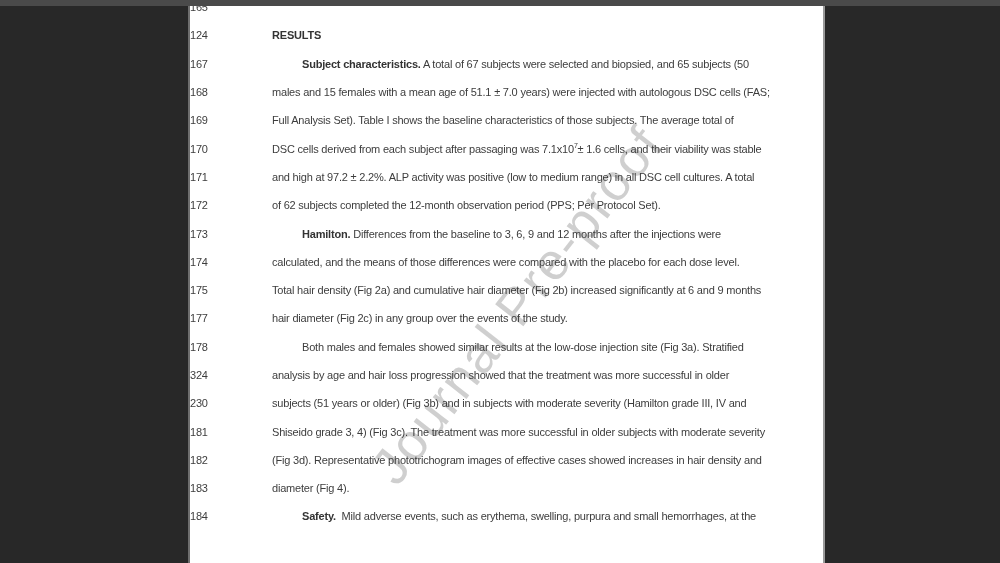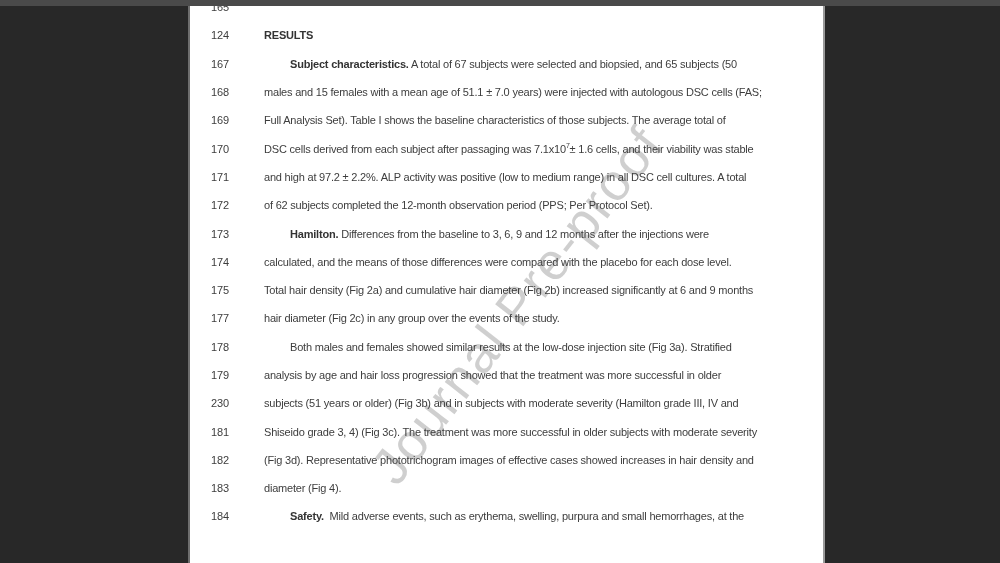--- a/index.html
+++ b/index.html
@@ -50,28 +50,28 @@
     height: 28.3px;
     display: flex;
     align-items: center;
     font-size: 11px;
     letter-spacing: -0.2px;
     color: #3d3d3d;
   }
   .line-number {
     width: 60px;
     flex: 0 0 60px;
-    text-align: center;
+    text-align: left;
     color: #3d3d3d;
   }
   .line-text {
-    margin-left: 14px;
+    margin-left: 22px;
     white-space: pre;
   }
-  .doc-line.indent .line-text { margin-left: 40px; }
+  .doc-line.indent .line-text { margin-left: 52px; }
   .seg-bold { font-weight: bold; color: #333333; }
   .seg-sup { font-size: 7px; vertical-align: super; line-height: 0; }
 </style>
 </head>
 <body>
 
 <div class="viewport">
   <div class="toolbar-strip"></div>
 
   <div class="document-page">
@@ -124,21 +124,21 @@
         </div>
         <div class="doc-line">
           <div class="line-number">177</div>
           <div class="line-text"><span>hair diameter (Fig 2c) in any group over the events of the study.</span></div>
         </div>
         <div class="doc-line indent">
           <div class="line-number">178</div>
           <div class="line-text"><span>Both males and females showed similar results at the low-dose injection site (Fig 3a). Stratified</span></div>
         </div>
         <div class="doc-line">
-          <div class="line-number">179</div>
+          <div class="line-number">324</div>
           <div class="line-text"><span>analysis by age and hair loss progression showed that the treatment was more successful in older</span></div>
         </div>
         <div class="doc-line">
           <div class="line-number">230</div>
           <div class="line-text"><span>subjects (51 years or older) (Fig 3b) and in subjects with moderate severity (Hamilton grade III, IV and</span></div>
         </div>
         <div class="doc-line">
           <div class="line-number">181</div>
           <div class="line-text"><span>Shiseido grade 3, 4) (Fig 3c). The treatment was more successful in older subjects with moderate severity</span></div>
         </div>

